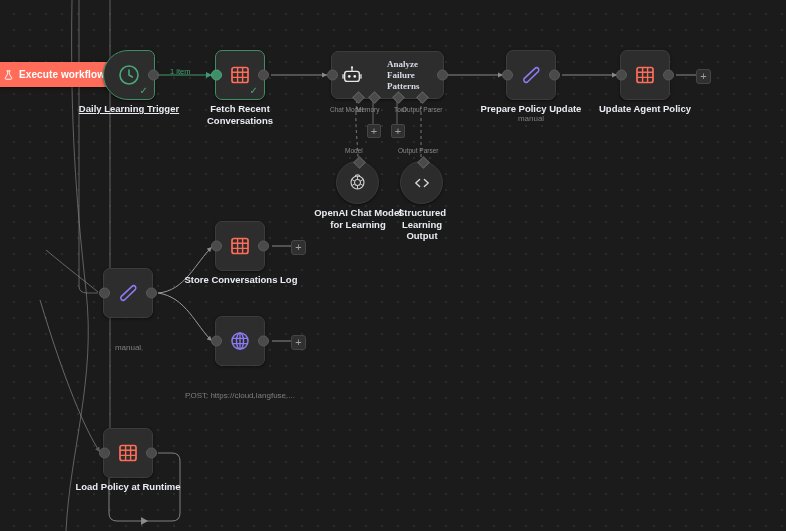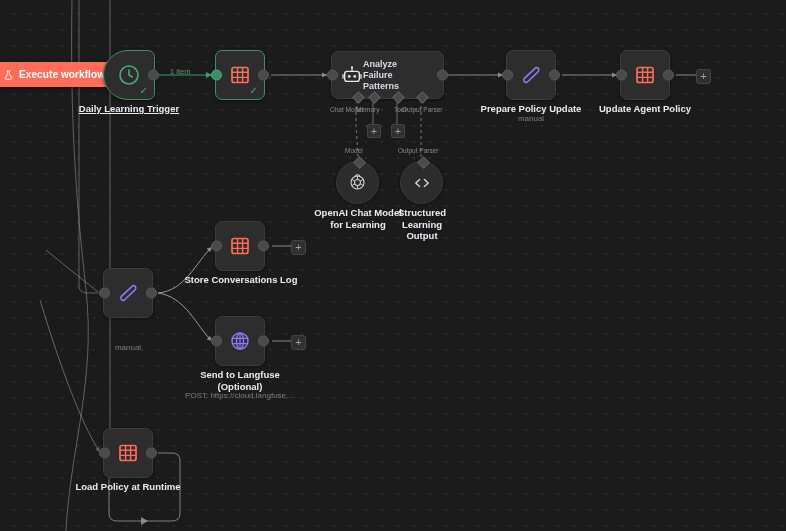--- a/index.html
+++ b/index.html
@@ -57,21 +57,22 @@
   .nbox.square { width: 50px; height: 50px; }
   .nbox.ok { border-color: #3d8f68; }
   .nbox.trigger {
     width: 52px; height: 50px;
     border-radius: 26px 7px 7px 26px;
   }
   .nbox.agent {
     width: 113px; height: 48px;
     justify-content: flex-start;
     padding-left: 9px;
-    gap: 0;
+    gap: 24px;
+    font-family: Liberation Serif, serif;
   }
   .agent-title {
     font-size: 9px;
     color: #d8dce8;
     font-weight: bold;
     line-height: 11px;
     max-width: 66px;
   }
   .check {
     position: absolute;
@@ -247,20 +248,22 @@
         <svg width="24" height="24" viewBox="0 0 24 24">
           <rect x="4" y="4.5" width="16" height="15" rx="2" fill="none" stroke="#ff6d5a" stroke-width="1.7"></rect>
           <path d="M4 9.2 H20 M4 14.4 H20 M9.6 4.5 V19.5 M14.6 4.5 V19.5" stroke="#ff6d5a" stroke-width="1.4"></path>
         </svg>
       </span>
       <span class="check">✓</span>
       <span class="ep in green"></span>
       <span class="ep out"></span>
     </div>
   </div>
+  <div class="nlabel" style="left:185px; top:103px; width:110px;">Fetch Recent
+Conversations</div>
   <div class="edge-label green" style="left:170px; top:67px;">1 item</div>
 
   <div class="node" style="left:331px; top:51px;">
     <div class="nbox agent">
       <span class="icon">
         <svg width="22" height="22" viewBox="0 0 24 24">
           <rect x="4" y="8" width="16" height="11" rx="2.6" fill="none" stroke="#e8e8e8" stroke-width="1.5"></rect>
           <circle cx="9" cy="13.5" r="1.5" fill="#e8e8e8"></circle>
           <circle cx="15" cy="13.5" r="1.5" fill="#e8e8e8"></circle>
           <path d="M12 4.4 V8" stroke="#e8e8e8" stroke-width="1.4"></path>
@@ -381,22 +384,20 @@
         <svg width="24" height="24" viewBox="0 0 24 24">
           <circle cx="12" cy="12" r="8" fill="none" stroke="#8b7bf0" stroke-width="1.5"></circle>
           <ellipse cx="12" cy="12" rx="3.5" ry="8" fill="none" stroke="#8b7bf0" stroke-width="1.4"></ellipse>
           <path d="M4.3 9.4 H19.7 M4.3 14.6 H19.7 M12 4 V20" stroke="#8b7bf0" stroke-width="1.3"></path>
         </svg>
       </span>
       <span class="ep in"></span>
       <span class="ep out"></span>
     </div>
   </div>
-  <div class="nlabel" style="left:185px; top:369px; width:110px;">Send to Langfuse
-(Optional)</div>
   <div class="nsub" style="left:170px; top:391px; width:140px;">POST: https://cloud.langfuse....</div>
   <div class="plus" style="left:291px; top:335px;">+</div>
 
   <div class="node" style="left:103px; top:428px;">
     <div class="nbox square">
       <span class="icon">
         <svg width="24" height="24" viewBox="0 0 24 24">
           <rect x="4" y="4.5" width="16" height="15" rx="2" fill="none" stroke="#ff6d5a" stroke-width="1.7"></rect>
           <path d="M4 9.2 H20 M4 14.4 H20 M9.6 4.5 V19.5 M14.6 4.5 V19.5" stroke="#ff6d5a" stroke-width="1.4"></path>
         </svg>

